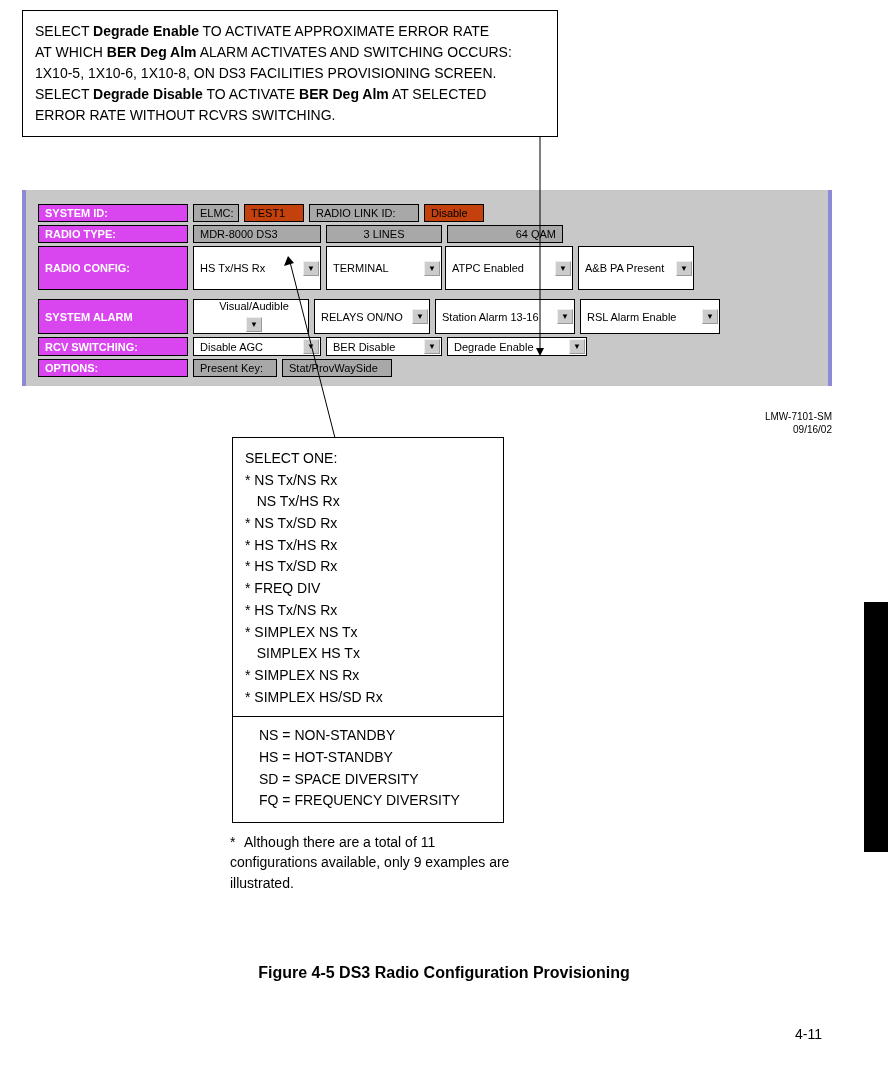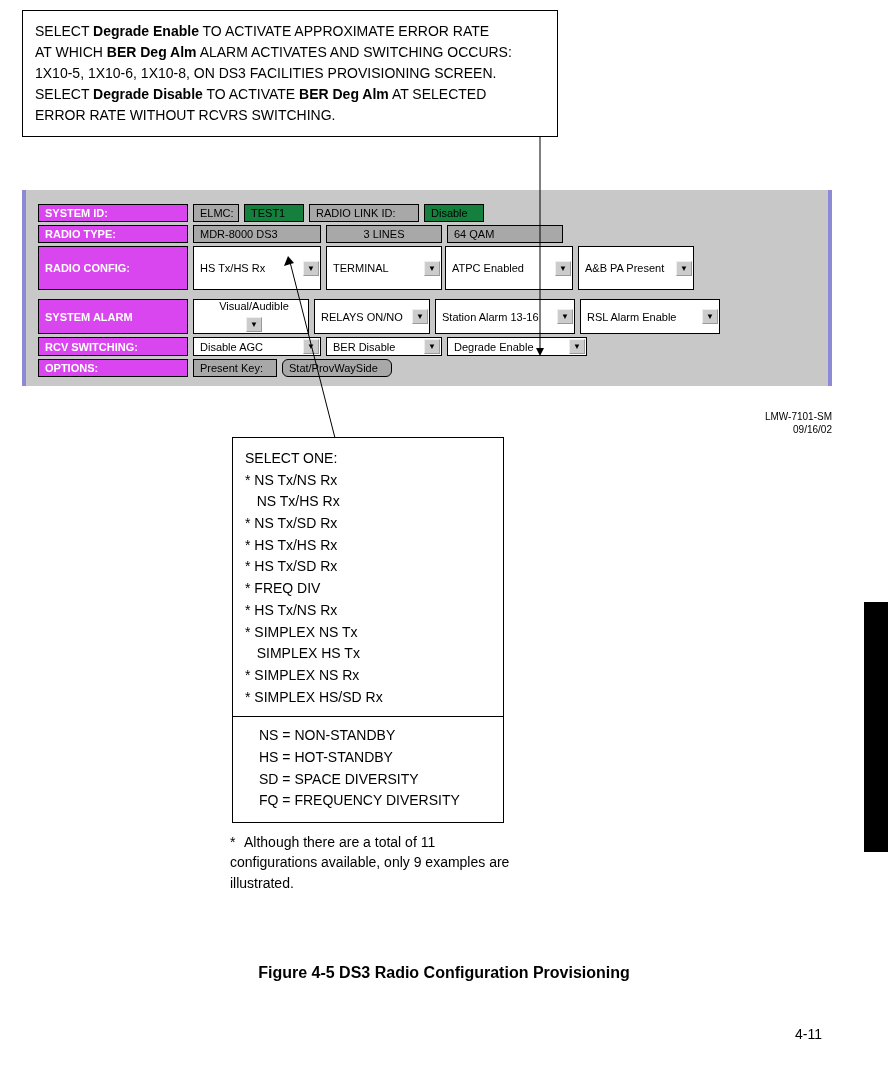--- a/index.html
+++ b/index.html
@@ -62,21 +62,21 @@
   }
   .label.tall { min-height: 44px; }
   .graybox {
     background: #a8a8a8;
     border: 1px solid #000;
     font-size: 11px;
     padding: 2px 6px;
     display: flex; align-items: center;
   }
   .whitebox {
-    background: #15803d;
+    background: #c2410c;
     border: 1px solid #000;
     font-size: 11px;
     padding: 2px 6px;
     display: flex; align-items: center;
   }
   .select {
     background: #fff;
     border: 1px solid #000;
     font-size: 11px;
     padding: 0 0 0 6px;
@@ -180,21 +180,21 @@
         <div class="row">
           <div class="label">
               <span>RADIO TYPE:</span>
             </div>
           <div class="graybox" style="width:128px;">
               <span>MDR-8000 DS3</span>
             </div>
           <div class="graybox" style="width:116px;justify-content:center;">
               <span>3 LINES</span>
             </div>
-          <div class="graybox" style="width:116px;justify-content:flex-start;">
+          <div class="graybox" style="width:116px;justify-content:flex-end;">
               <span>64 QAM</span>
             </div>
         </div>
 
         <div class="row">
           <div class="label tall">
               <span>RADIO CONFIG:</span>
             </div>
           <div class="col">
             <div class="row" style="margin:0;">
@@ -262,21 +262,21 @@
             </div>
         </div>
 
         <div class="row">
           <div class="label">
               <span>OPTIONS:</span>
             </div>
           <div class="graybox" style="width:84px;">
               <span>Present Key:</span>
             </div>
-          <div class="graybox" style="width:110px;border-radius:6px;">
+          <div class="graybox" style="width:110px;">
               <span>Stat/ProvWaySide</span>
             </div>
         </div>
 
       </div>
     </div>
   </div>
 
   <div class="stamp">
     <span>LMW-7101-SM</span><br>

